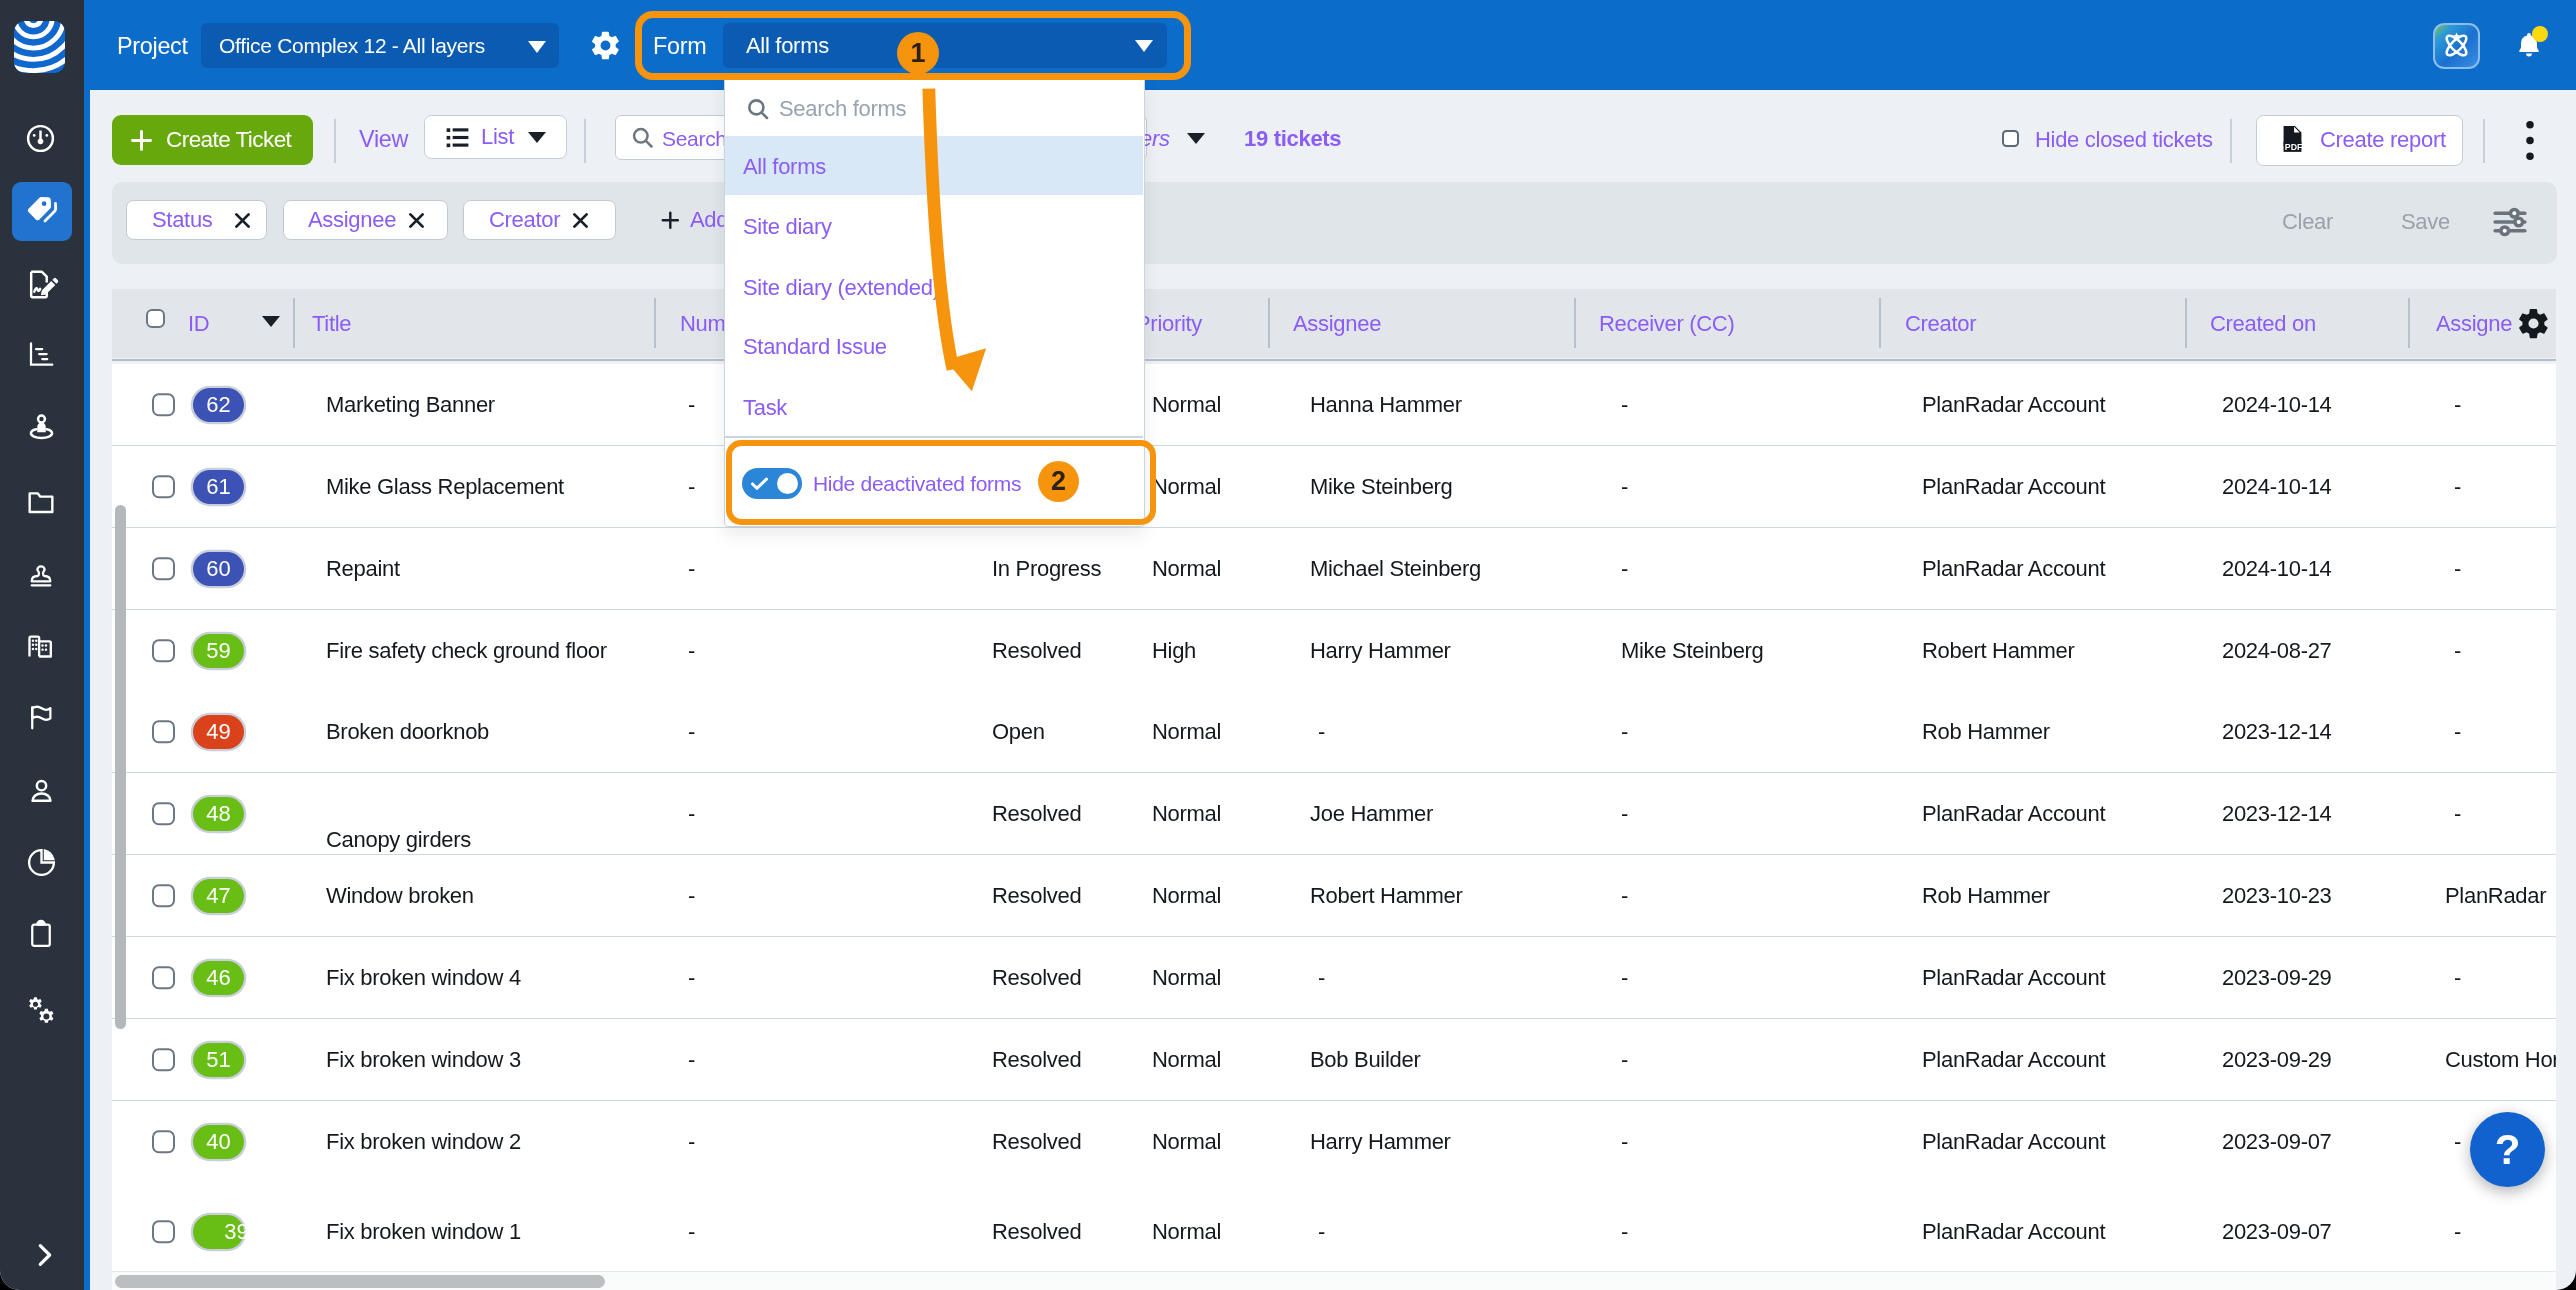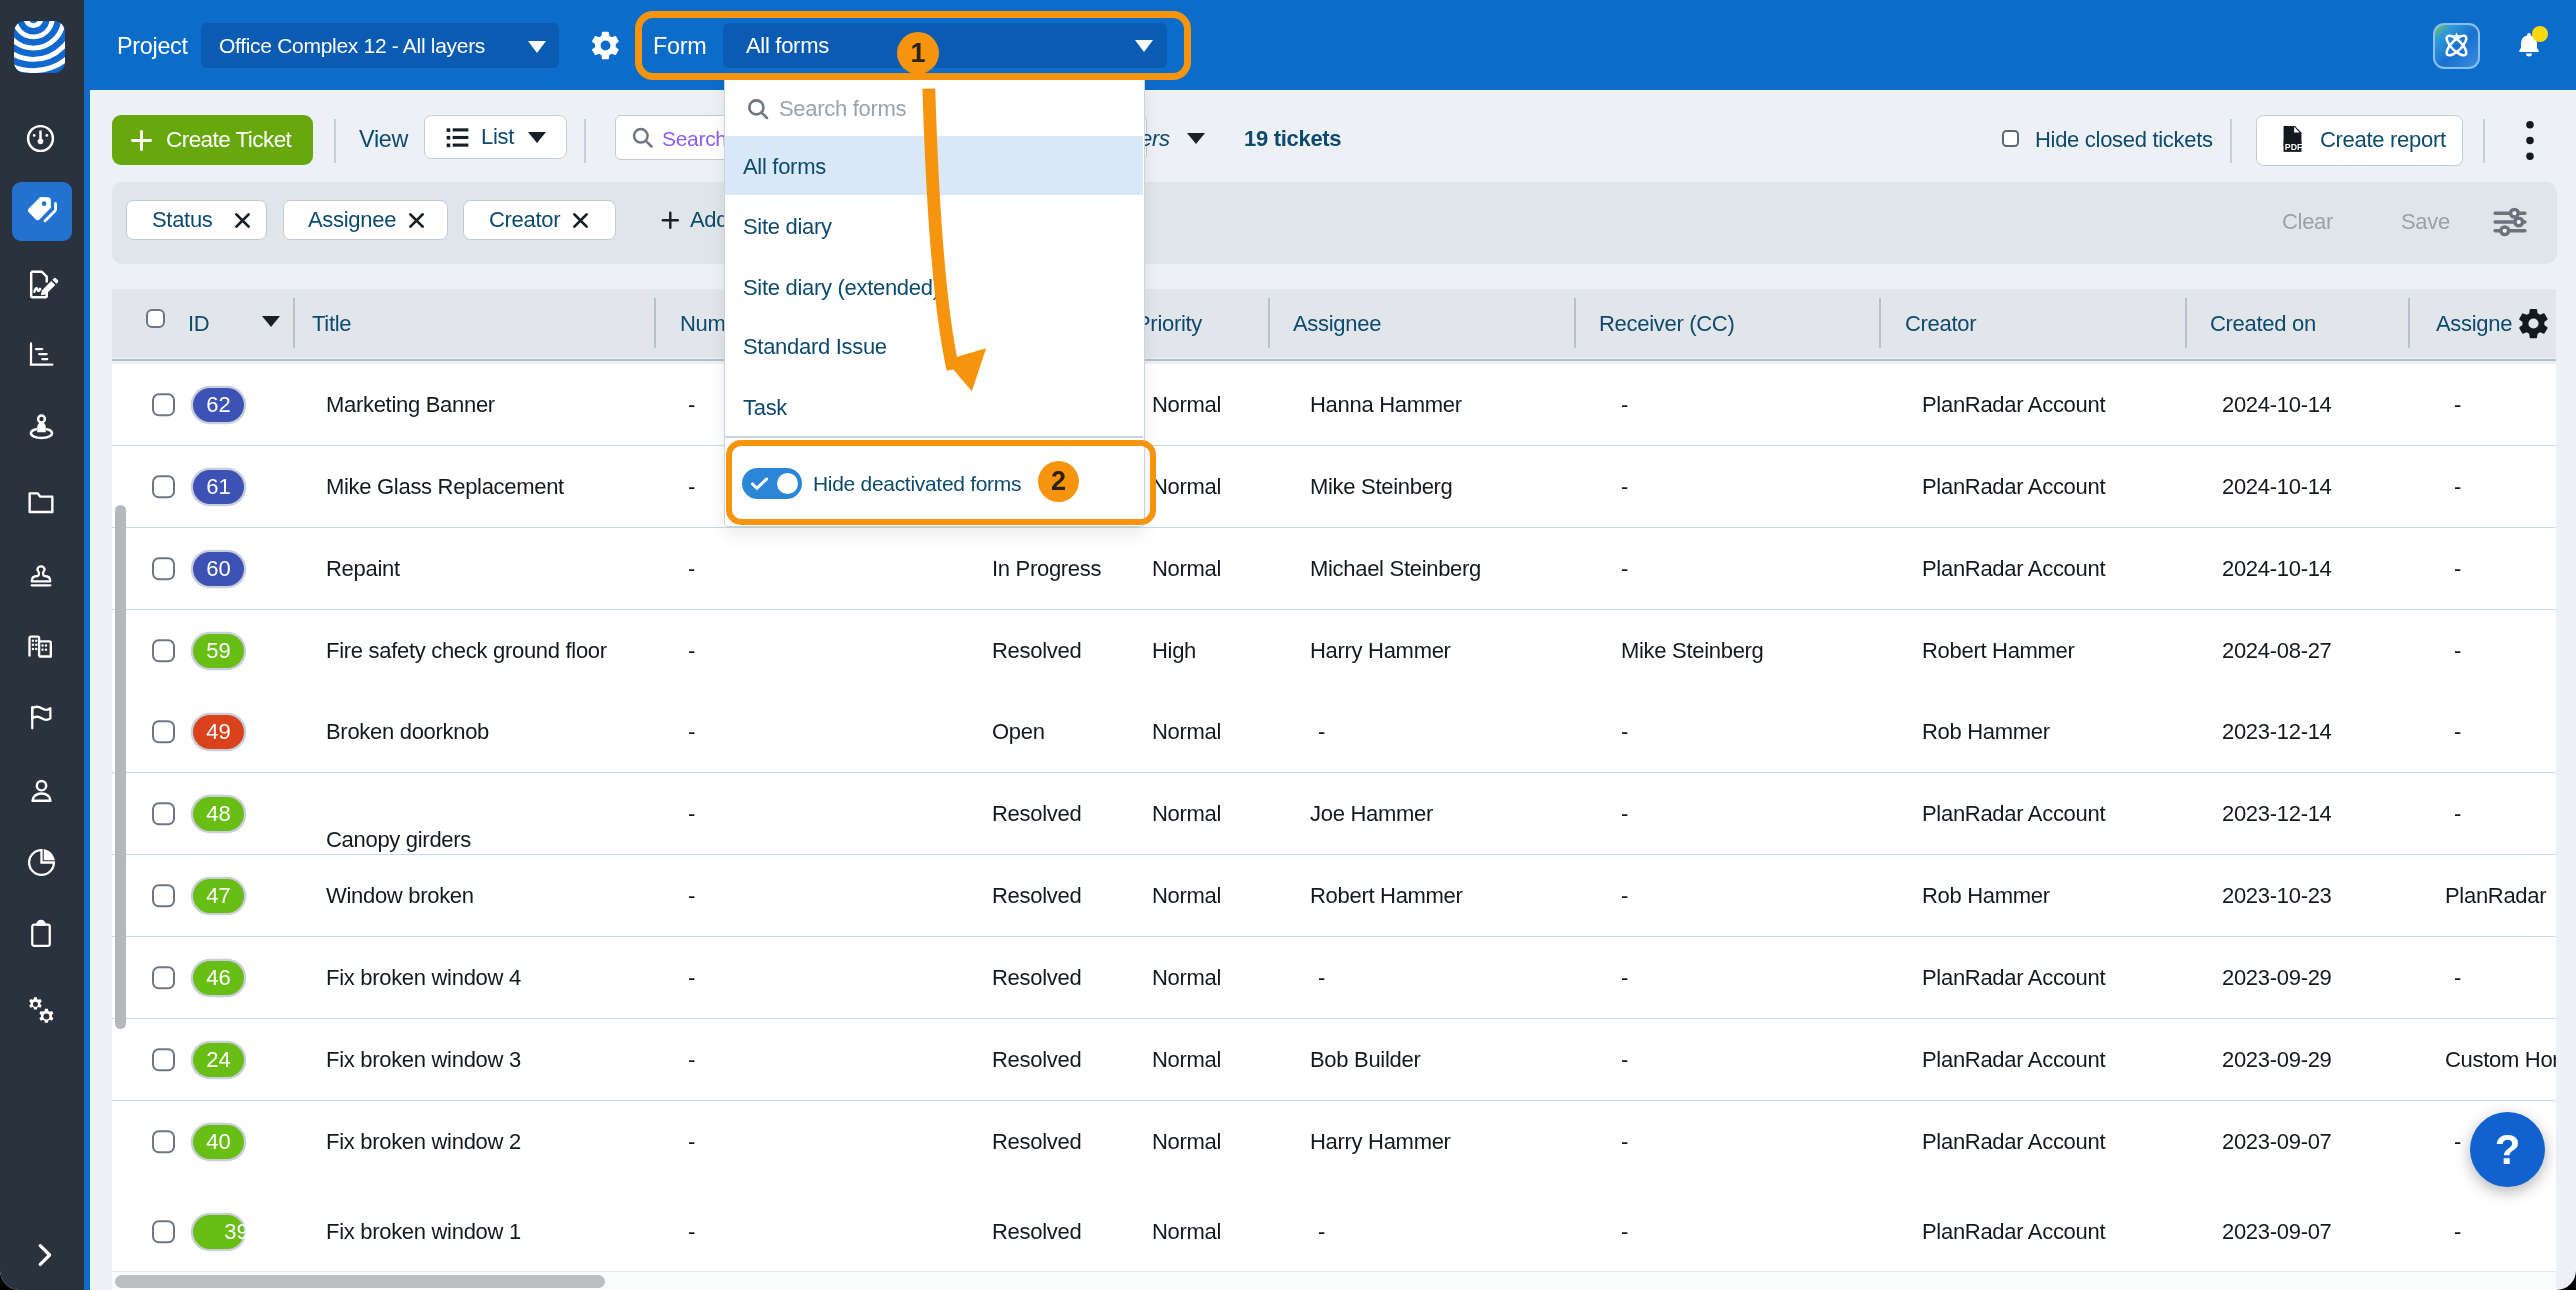--- a/index.html
+++ b/index.html
@@ -1,21 +1,21 @@
 <!DOCTYPE html>
 <html style="font-size:12px"><head>
 <meta charset="utf-8">
 <style>
 * { margin:0; padding:0; box-sizing:border-box; }
 html,body { width:2576px; height:1290px; background:#000; overflow:hidden;
   font-family:"Liberation Sans", sans-serif; }
 #app { position:absolute; left:0; top:0; width:2576px; height:1290px;
   background:#edf1f5; overflow:hidden; border-radius:0 0 19.6px 19.6px; }
 .abs { position:absolute; }
-.t { position:absolute; font-size:22px; color:#0c4a6e; white-space:nowrap;
+.t { position:absolute; font-size:22px; color:#8b5cf6; white-space:nowrap;
   transform:translateY(-50%); letter-spacing:-0.3px; }
 .b { font-weight:normal; }
 .w { color:#fff; }
 .grey { color:#8b5cf6; }
 svg { position:absolute; overflow:visible; }
 
 #hdr { position:absolute; left:84px; top:0; width:2492px; height:90px; background:#0c6cca; }
 .hfield { position:absolute; top:22.6px; height:45px; background:#0a5bb1; border-radius:6px; }
 .caret { position:absolute; width:0; height:0; border-left:9.8px solid transparent;
   border-right:9.8px solid transparent; border-top:12px solid #fff; }
@@ -297,21 +297,21 @@
  <span class="c" style="left:880px;">Resolved</span>
  <span class="c" style="left:1040px;">Normal</span>
  <span class="c" style="left:1206px;">-</span>
  <span class="c" style="left:1509px;">-</span>
  <span class="c" style="left:1810px;">PlanRadar Account</span>
  <span class="c" style="left:2110px;">2023-09-29</span>
  <span class="c" style="left:2342px;">-</span>
 </div>
 <div class="row" style="top:1019px;">
  <span class="cb"></span>
-      <span class="pill pg">24</span>
+      <span class="pill pg">51</span>
  <span class="c" style="left:214px;">Fix broken window 3</span>
  <span class="c" style="left:576px;">-</span>
  <span class="c" style="left:880px;">Resolved</span>
  <span class="c" style="left:1040px;">Normal</span>
  <span class="c" style="left:1198px;">Bob Builder</span>
  <span class="c" style="left:1509px;">-</span>
  <span class="c" style="left:1810px;">PlanRadar Account</span>
  <span class="c" style="left:2110px;">2023-09-29</span>
  <span class="c" style="left:2333px;">Custom Horizontal</span>
 </div>

